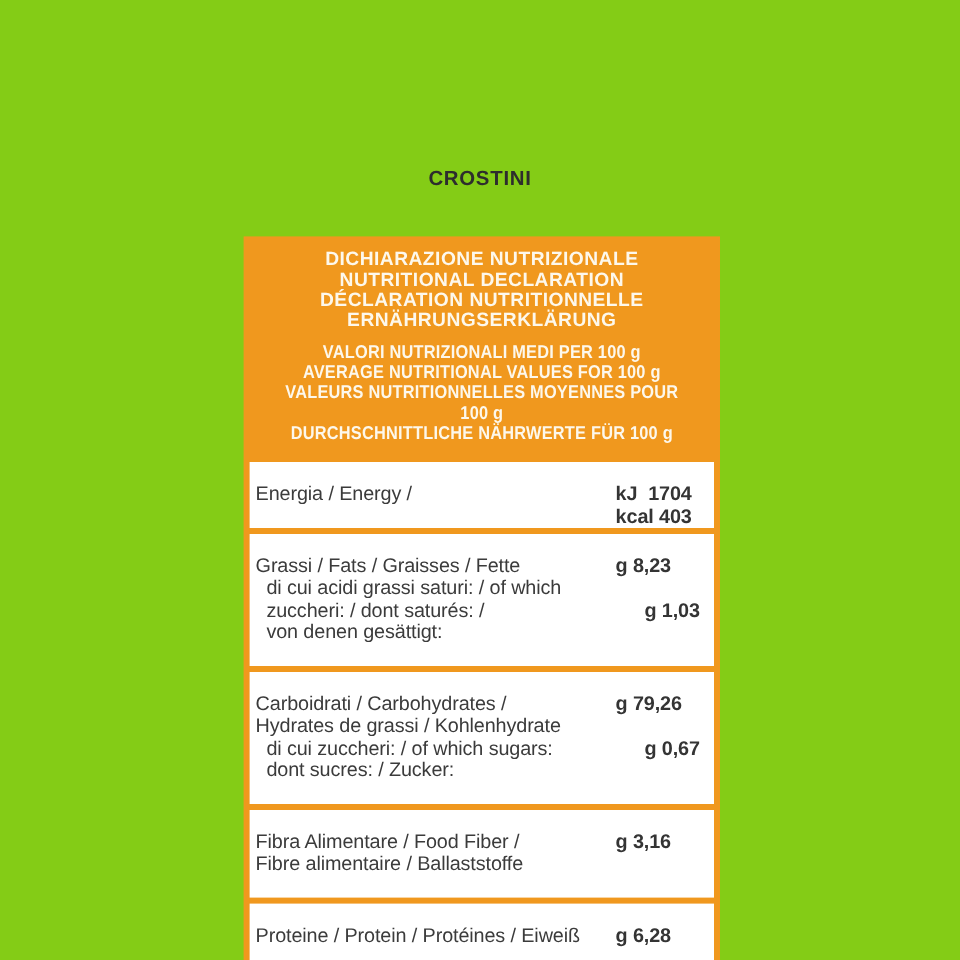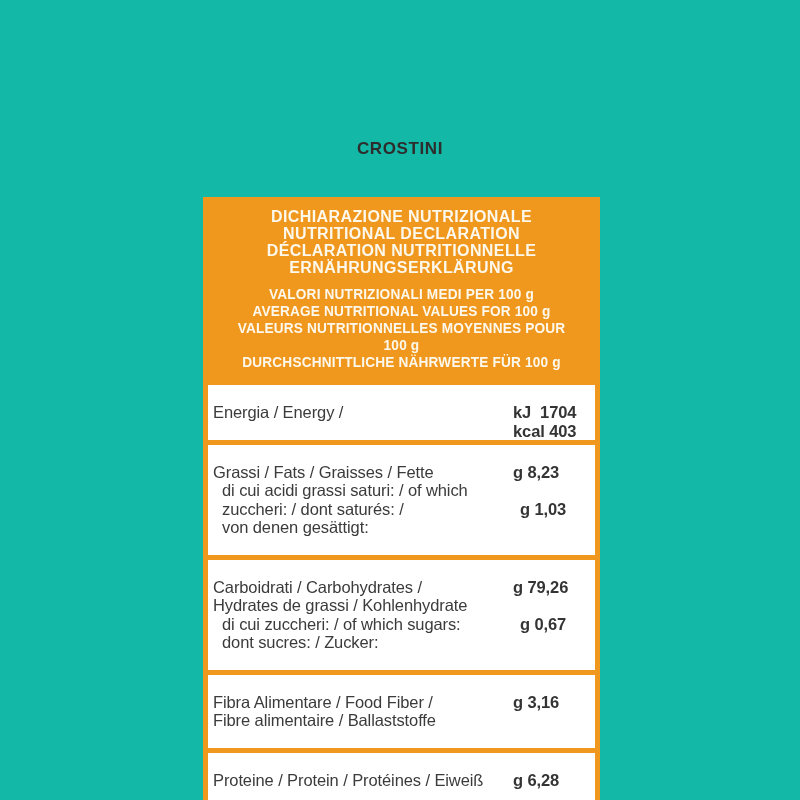--- a/index.html
+++ b/index.html
@@ -5,21 +5,21 @@
   html, body {
     margin: 0;
     padding: 0;
     background: #ffffff;
     font-family: "Liberation Sans", sans-serif;
   }
   .page {
     position: relative;
     width: 800px;
     height: 800px;
-    background: #14b8a6;
+    background: #84cc16;
     overflow: hidden;
   }
   .product-title {
     position: absolute;
     top: 139px;
     left: 0;
     width: 800px;
     text-align: center;
     font-size: 17px;
     font-weight: bold;
@@ -68,21 +68,21 @@
   .line { position: relative; }
   .line.indent { padding-left: 9px; }
   .val {
     position: absolute;
     left: 300px;
     top: 0;
     font-weight: bold;
     white-space: pre;
     color: #343434;
   }
-  .val.sub { left: 307px; }
+  .val.sub { left: 324px; }
 </style>
 </head>
 <body>
 
 <div class="page">
 
   <div class="product-title">CROSTINI</div>
 
   <div class="label">
 

